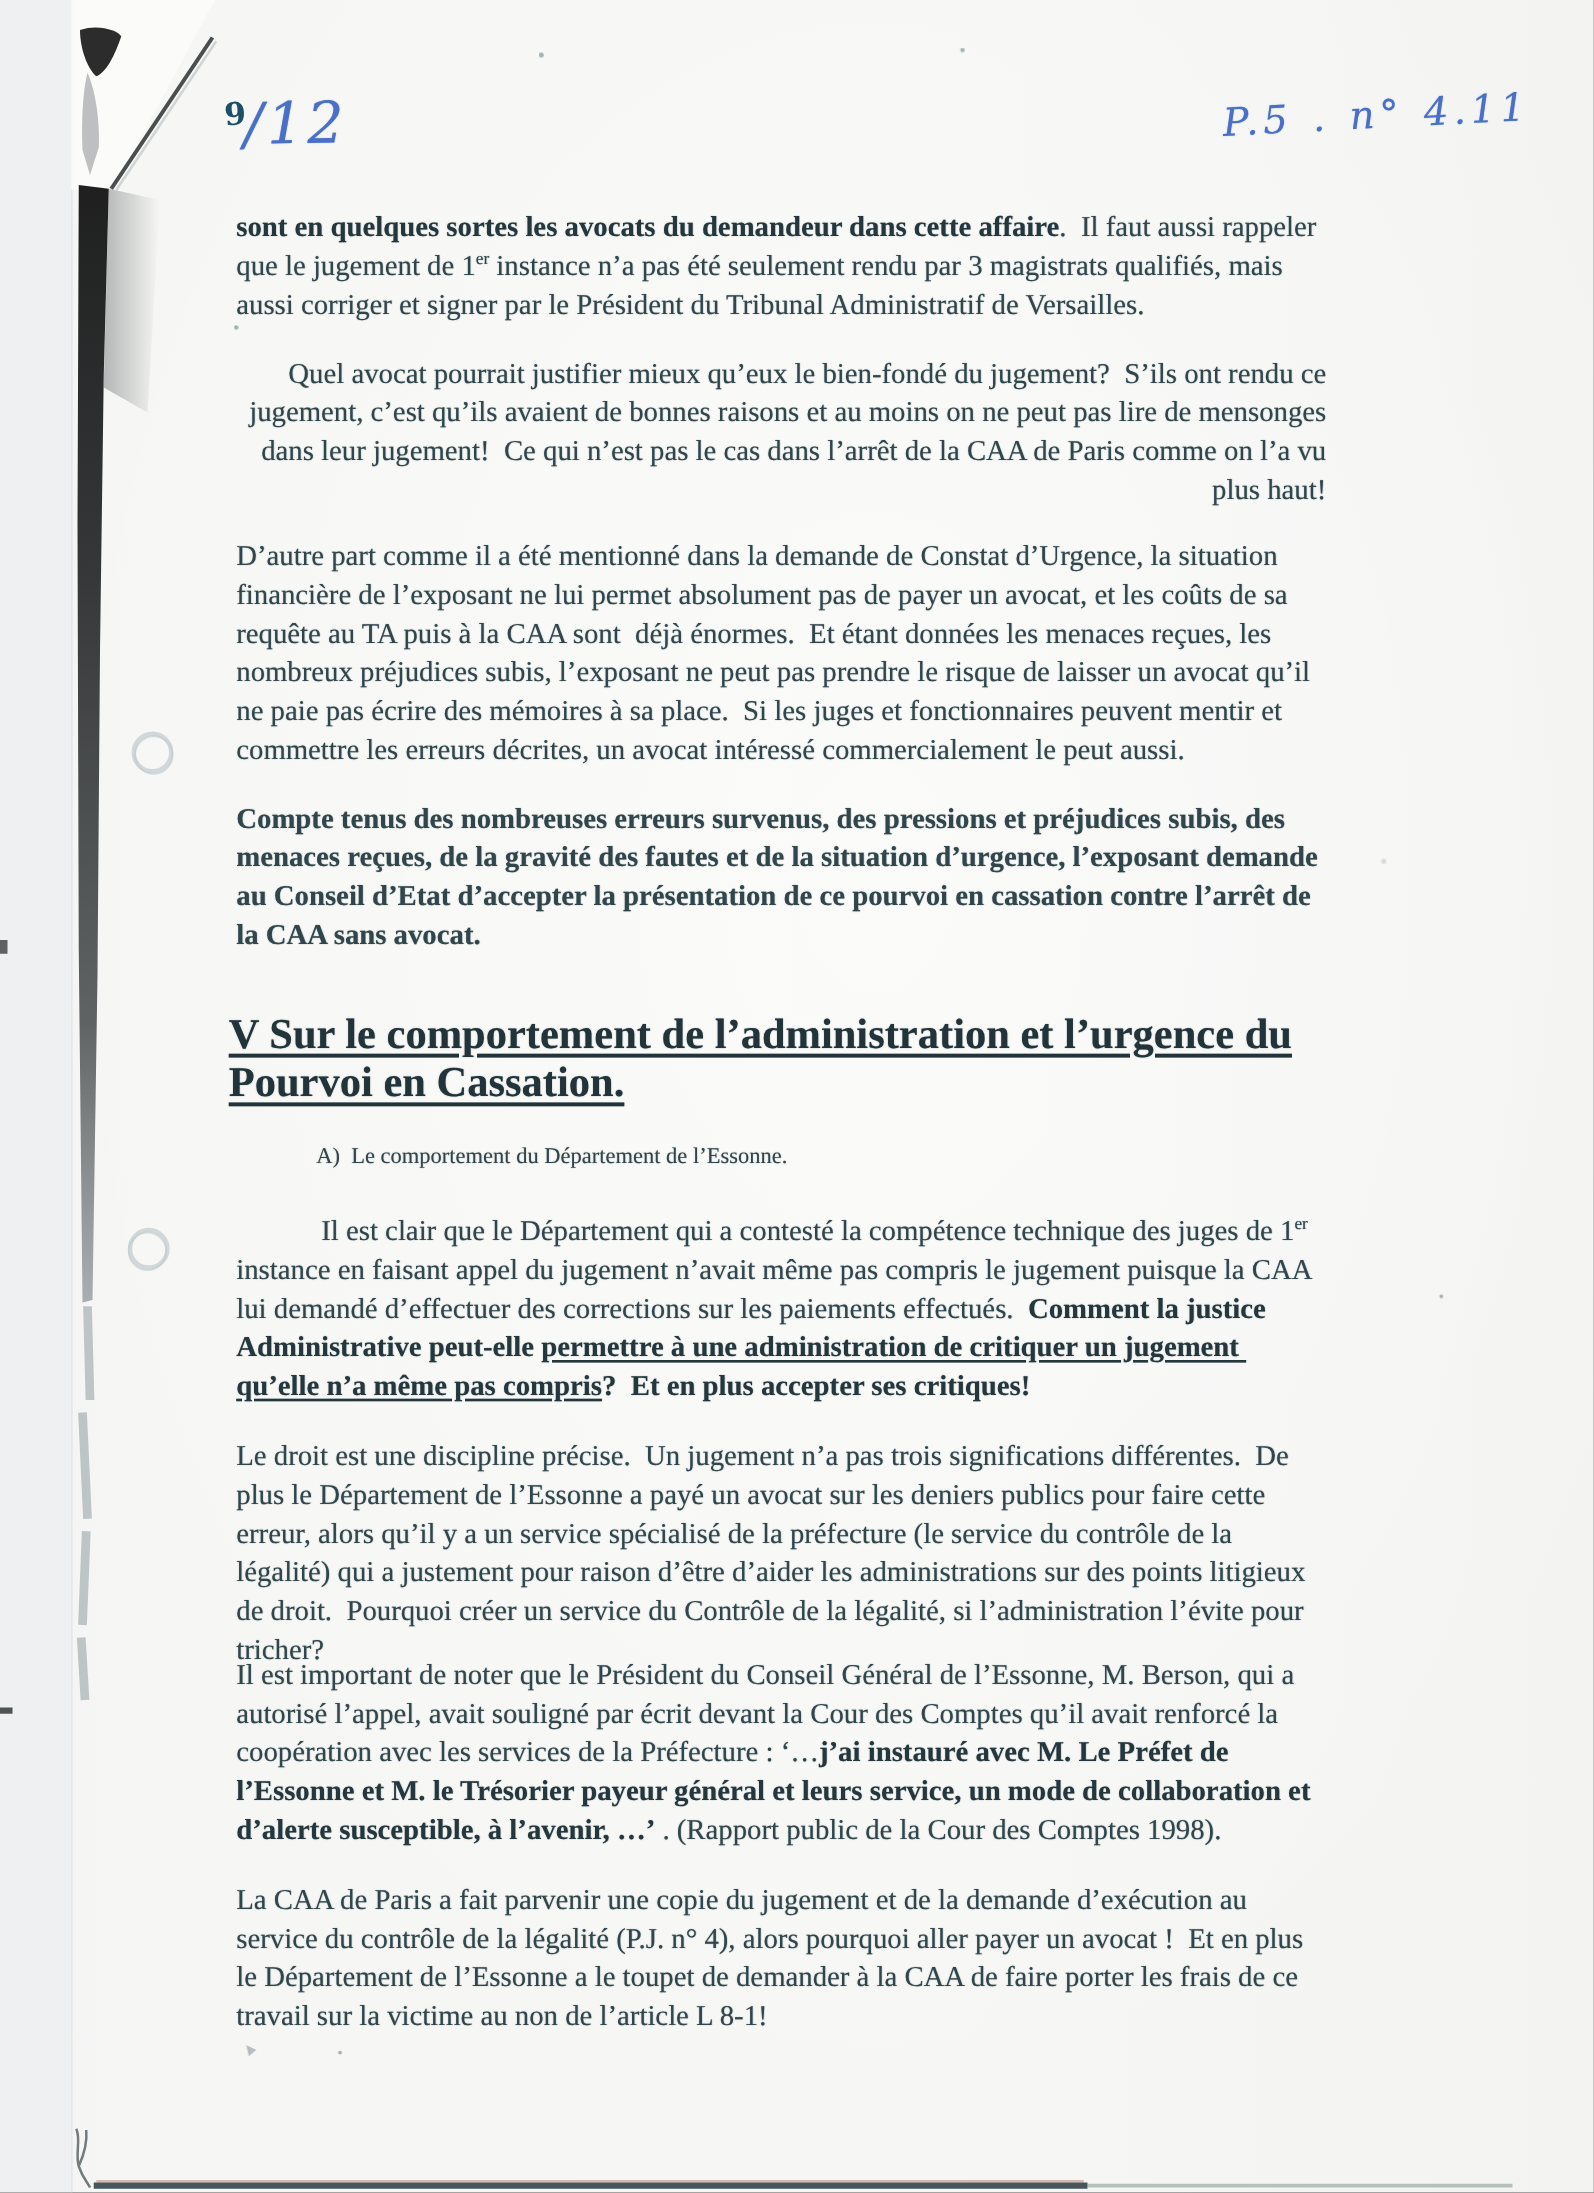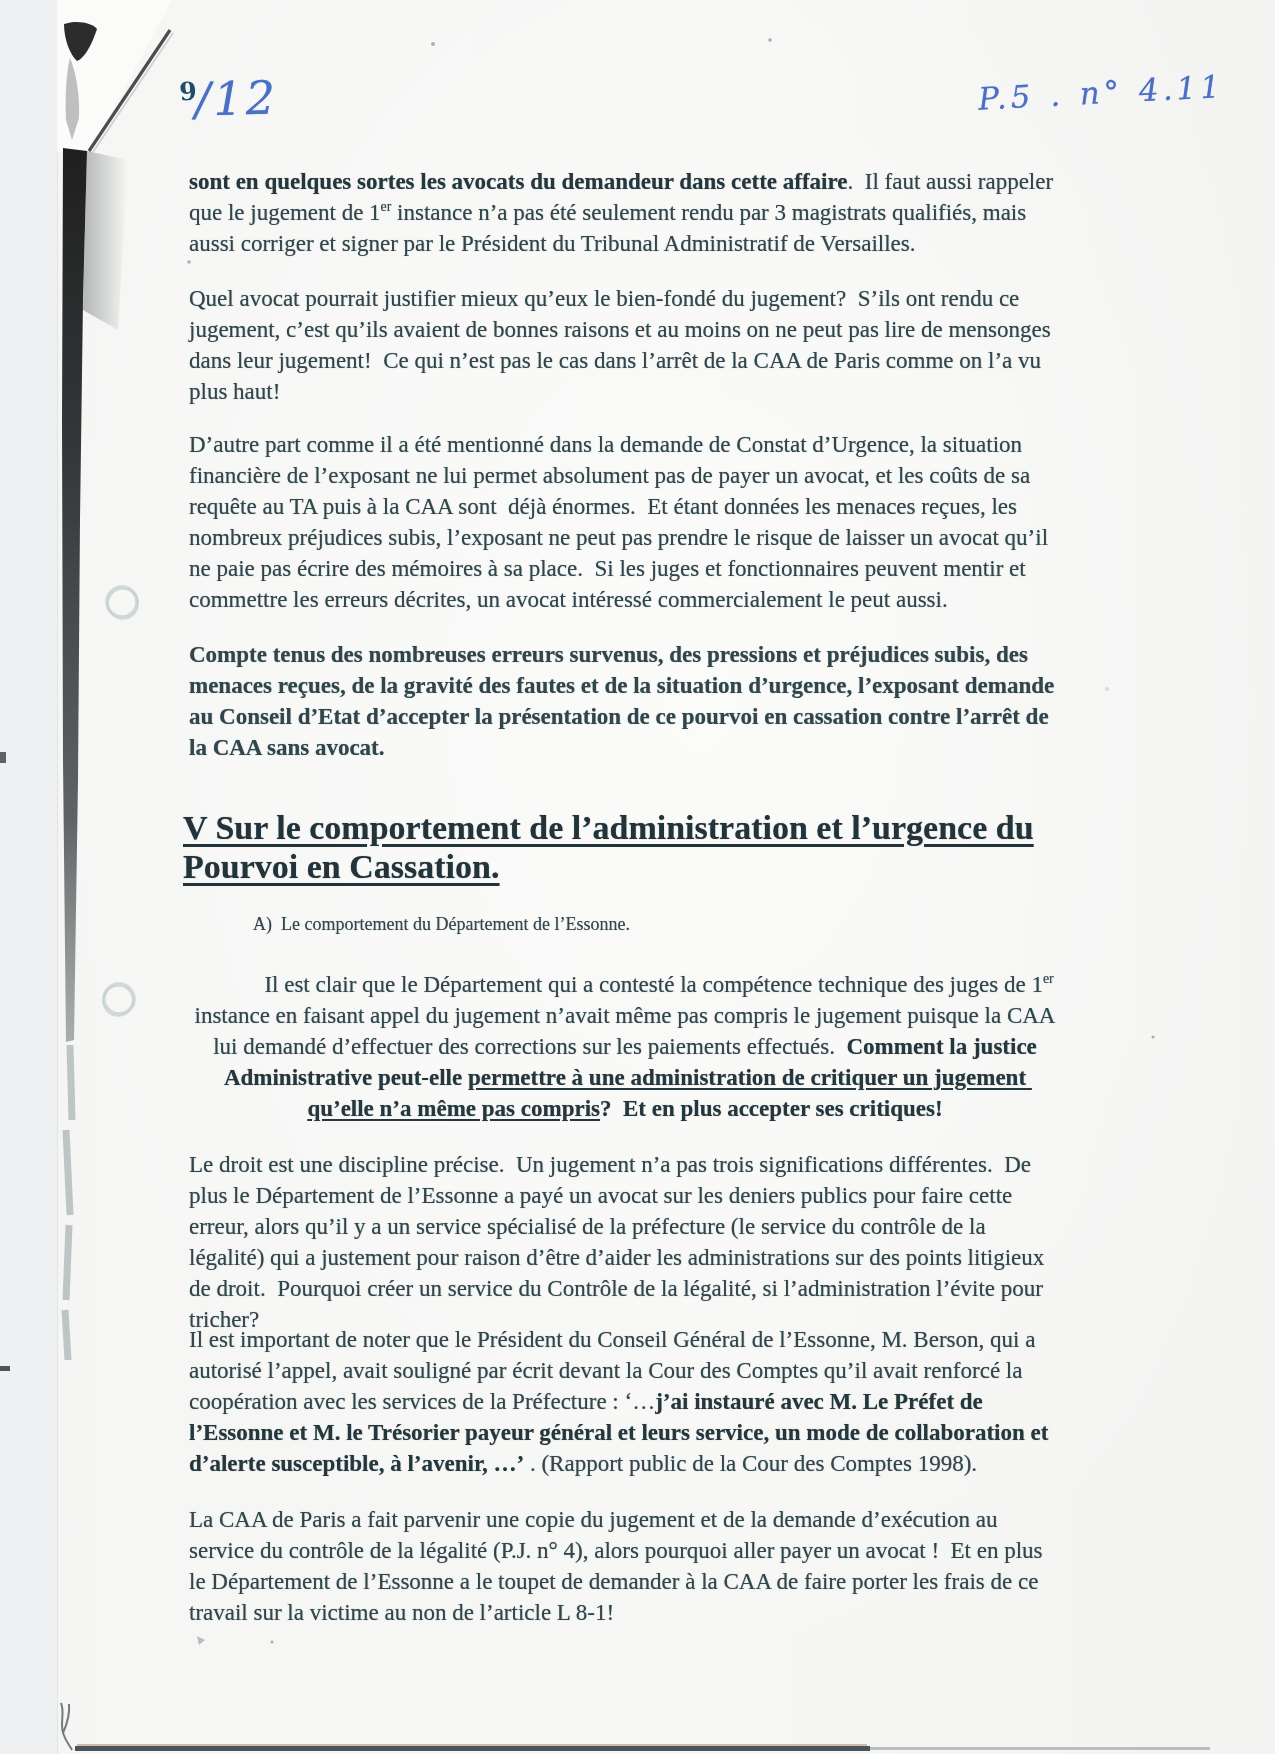--- a/index.html
+++ b/index.html
@@ -32,21 +32,21 @@
     font-size:34px;line-height:39px;font-weight:bold;color:#22343a;
     text-decoration:underline;text-decoration-thickness:3px;text-underline-offset:5px;
     text-shadow:0 0 1px rgba(20,50,58,.55);
   }
   .subsection{
     position:absolute;left:253px;width:800px;
     font-size:18px;line-height:31px;color:#31454b;
     white-space:pre-wrap;
     text-shadow:0 0 1px rgba(26,58,66,.45);
   }
-  .indent{text-indent:68px;text-align:center;}
+  .indent{text-indent:68px;}
 
   
   .hw{position:absolute;font-family:"DejaVu Serif", serif;color:#4a6fc6;}
   .hw-fraction{left:180px;top:72px;transform:rotate(-4deg);}
   .hw-fraction .num{
     display:inline-block;font-size:25px;font-weight:bold;color:#1d4f66;
     vertical-align:18px;margin-right:-2px;font-style:normal;
   }
   .hw-fraction .rest{
     display:inline-block;font-size:46px;font-style:italic;letter-spacing:3px;
@@ -67,21 +67,21 @@
 
   <div class="scan-strip"></div>
 
   <div class="hw hw-fraction">
     <span class="num">9</span><span class="rest">/12</span>
   </div>
 
   <div class="hw hw-note">P.5 . n° 4.11</div>
 
   <div class="para" style="top:166px;"><span class="b">sont en quelques sortes les avocats du demandeur dans cette affaire</span><span>.  Il faut aussi rappeler que le jugement de 1</span><sup>er</sup><span> instance n’a pas été seulement rendu par 3 magistrats qualifiés, mais aussi corriger et signer par le Président du Tribunal Administratif de Versailles.</span></div>
-  <div class="para" style="top:283px;"><span>Quel avocat pourrait justifier mieux qu’eux le bien-fondé du jugement?  S’ils ont rendu ce jugement, c’est qu’ils avaient de bonnes raisons et au moins on ne peut pas lire de mensonges dans leur jugement!  Ce qui n’est pas le cas dans l’arrêt de la CAA de Paris comme on l’a vu plus haut!</span></div>
+  <div class="para" style="top:283px;text-align:right;"><span>Quel avocat pourrait justifier mieux qu’eux le bien-fondé du jugement?  S’ils ont rendu ce jugement, c’est qu’ils avaient de bonnes raisons et au moins on ne peut pas lire de mensonges dans leur jugement!  Ce qui n’est pas le cas dans l’arrêt de la CAA de Paris comme on l’a vu plus haut!</span></div>
   <div class="para" style="top:429px;"><span>D’autre part comme il a été mentionné dans la demande de Constat d’Urgence, la situation financière de l’exposant ne lui permet absolument pas de payer un avocat, et les coûts de sa requête au TA puis à la CAA sont  déjà énormes.  Et étant données les menaces reçues, les nombreux préjudices subis, l’exposant ne peut pas prendre le risque de laisser un avocat qu’il ne paie pas écrire des mémoires à sa place.  Si les juges et fonctionnaires peuvent mentir et commettre les erreurs décrites, un avocat intéressé commercialement le peut aussi.</span></div>
   <div class="para" style="top:639px;font-weight:bold;"><span>Compte tenus des nombreuses erreurs survenus, des pressions et préjudices subis, des menaces reçues, de la gravité des fautes et de la situation d’urgence, l’exposant demande au Conseil d’Etat d’accepter la présentation de ce pourvoi en cassation contre l’arrêt de la CAA sans avocat.</span></div>
 
   <div class="heading" style="top:808px;">V Sur le comportement de l’administration et l’urgence du Pourvoi en Cassation.</div>
 
   <div class="subsection" style="top:909px;">A)  Le comportement du Département de l’Essonne.</div>
 
   <div class="para indent" style="top:969px;"><span>Il est clair que le Département qui a contesté la compétence technique des juges de 1</span><sup>er</sup><span> instance en faisant appel du jugement n’avait même pas compris le jugement puisque la CAA lui demandé d’effectuer des corrections sur les paiements effectués.  </span><span class="b">Comment la justice Administrative peut-elle </span><span class="b u">permettre à une administration de critiquer un jugement qu’elle n’a même pas compris</span><span class="b">?  Et en plus accepter ses critiques!</span></div>
   <div class="para" style="top:1149px;"><span>Le droit est une discipline précise.  Un jugement n’a pas trois significations différentes.  De plus le Département de l’Essonne a payé un avocat sur les deniers publics pour faire cette erreur, alors qu’il y a un service spécialisé de la préfecture (le service du contrôle de la légalité) qui a justement pour raison d’être d’aider les administrations sur des points litigieux de droit.  Pourquoi créer un service du Contrôle de la légalité, si l’administration l’évite pour tricher?</span></div>
   <div class="para" style="top:1324px;"><span>Il est important de noter que le Président du Conseil Général de l’Essonne, M. Berson, qui a autorisé l’appel, avait souligné par écrit devant la Cour des Comptes qu’il avait renforcé la coopération avec les services de la Préfecture : ‘…</span><span class="b">j’ai instauré avec M. Le Préfet de l’Essonne et M. le Trésorier payeur général et leurs service, un mode de collaboration et d’alerte susceptible, à l’avenir, …’</span><span> . (Rapport public de la Cour des Comptes 1998).</span></div>

